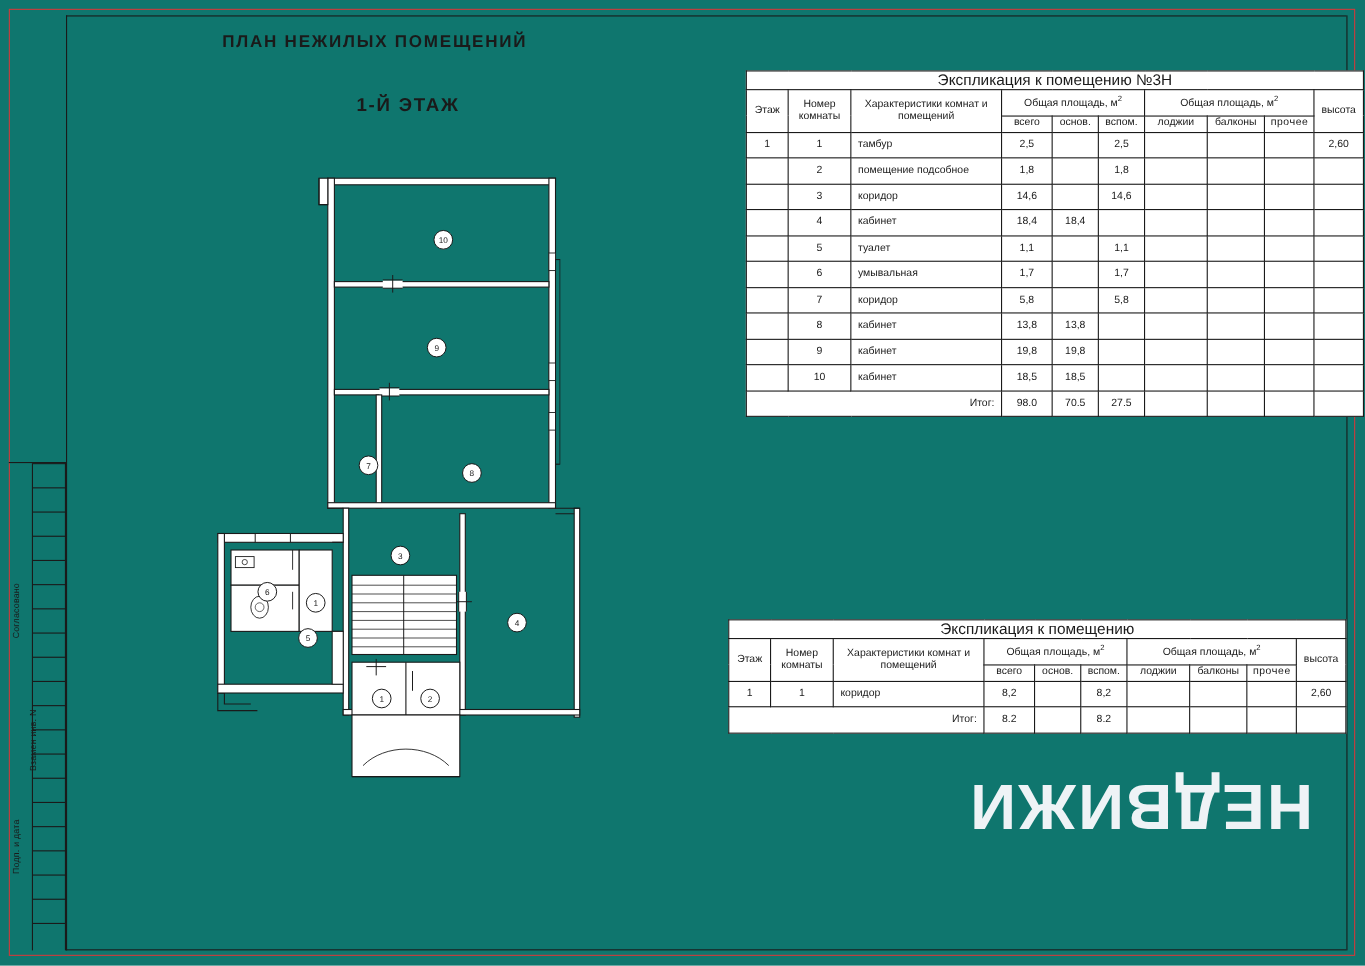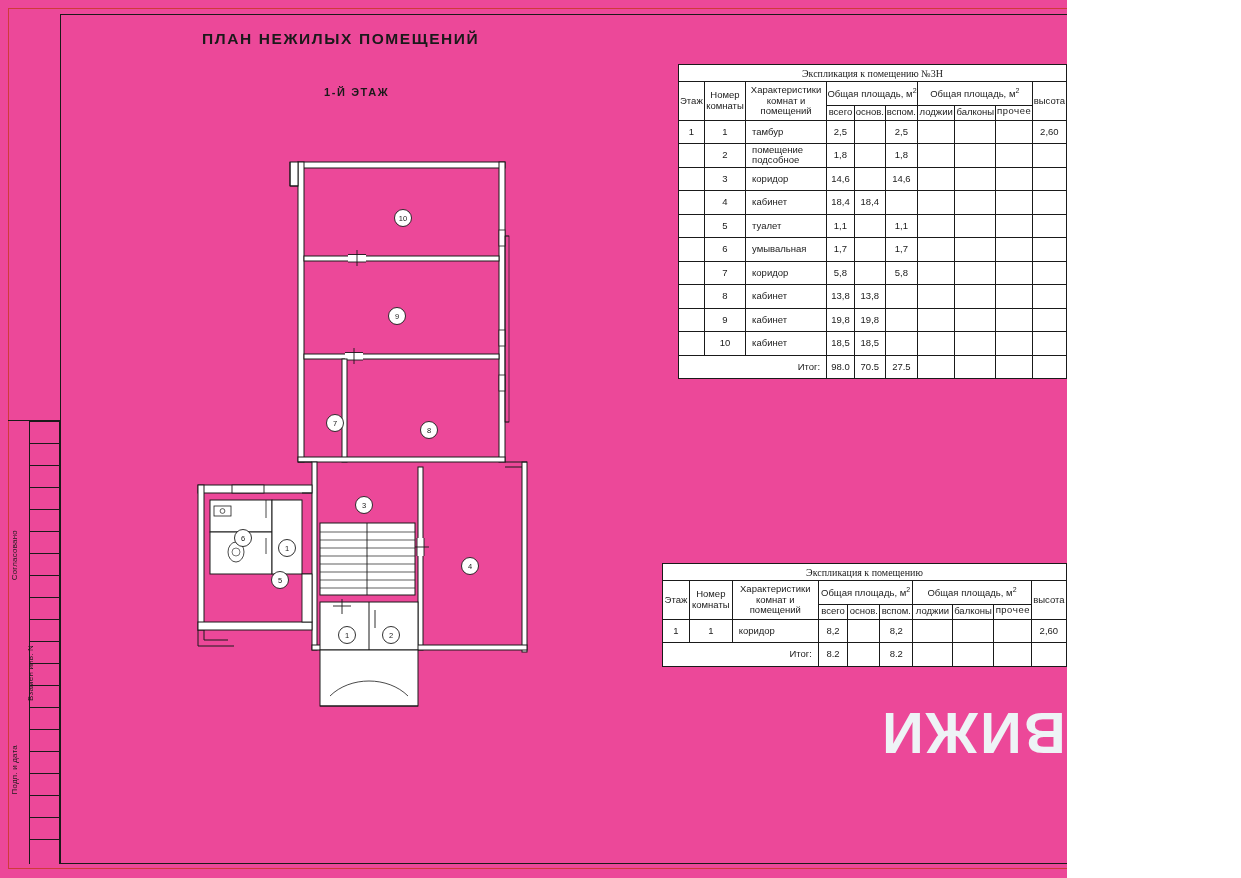--- a/index.html
+++ b/index.html
@@ -6,23 +6,23 @@
     margin: 0;
     padding: 0;
     background: #ffffff;
   }
   body {
     font-family: "Liberation Sans", sans-serif;
     color: #1a1a1a;
   }
   #sheet {
     position: relative;
-    width: 1067px;
+    width: 1241px;
     height: 878px;
-    background: #ec4899;
+    background: #0f766e;
     overflow: hidden;
   }
   
   .frame-outer {
     position: absolute;
     left: 8px; top: 8px;
     width: 1224px; height: 861px;
     border: 1px solid #cf3b3b;
     box-sizing: border-box;
   }
@@ -88,21 +88,21 @@
     top: 30px;
     font-size: 15.5px;
     letter-spacing: 1.6px;
     font-weight: 600;
     color: #1a1a1a;
   }
   .plan-subtitle {
     position: absolute;
     left: 324px;
     top: 86px;
-    font-size: 11px;
+    font-size: 17px;
     letter-spacing: 1.6px;
     font-weight: 600;
     color: #1a1a1a;
   }
   
   .exp-table {
     position: absolute;
     border-collapse: collapse;
     font-size: 9.5px;
     color: #1a1a1a;
@@ -112,22 +112,21 @@
     border: 1px solid #1a1a1a;
     padding: 0;
     text-align: center;
     font-weight: normal;
     line-height: 1.1;
     height: 16px;
     box-sizing: border-box;
   }
   .exp-table .caption-cell {
     height: 17px;
-    font-size: 10px;
-    font-family: Liberation Serif, serif;
+    font-size: 14px;
   }
   .exp-table td.left {
     text-align: left;
     padding-left: 6px;
   }
   .exp-table td.right {
     text-align: right;
     padding-right: 6px;
   }
   .c-etazh { width: 38px; }

